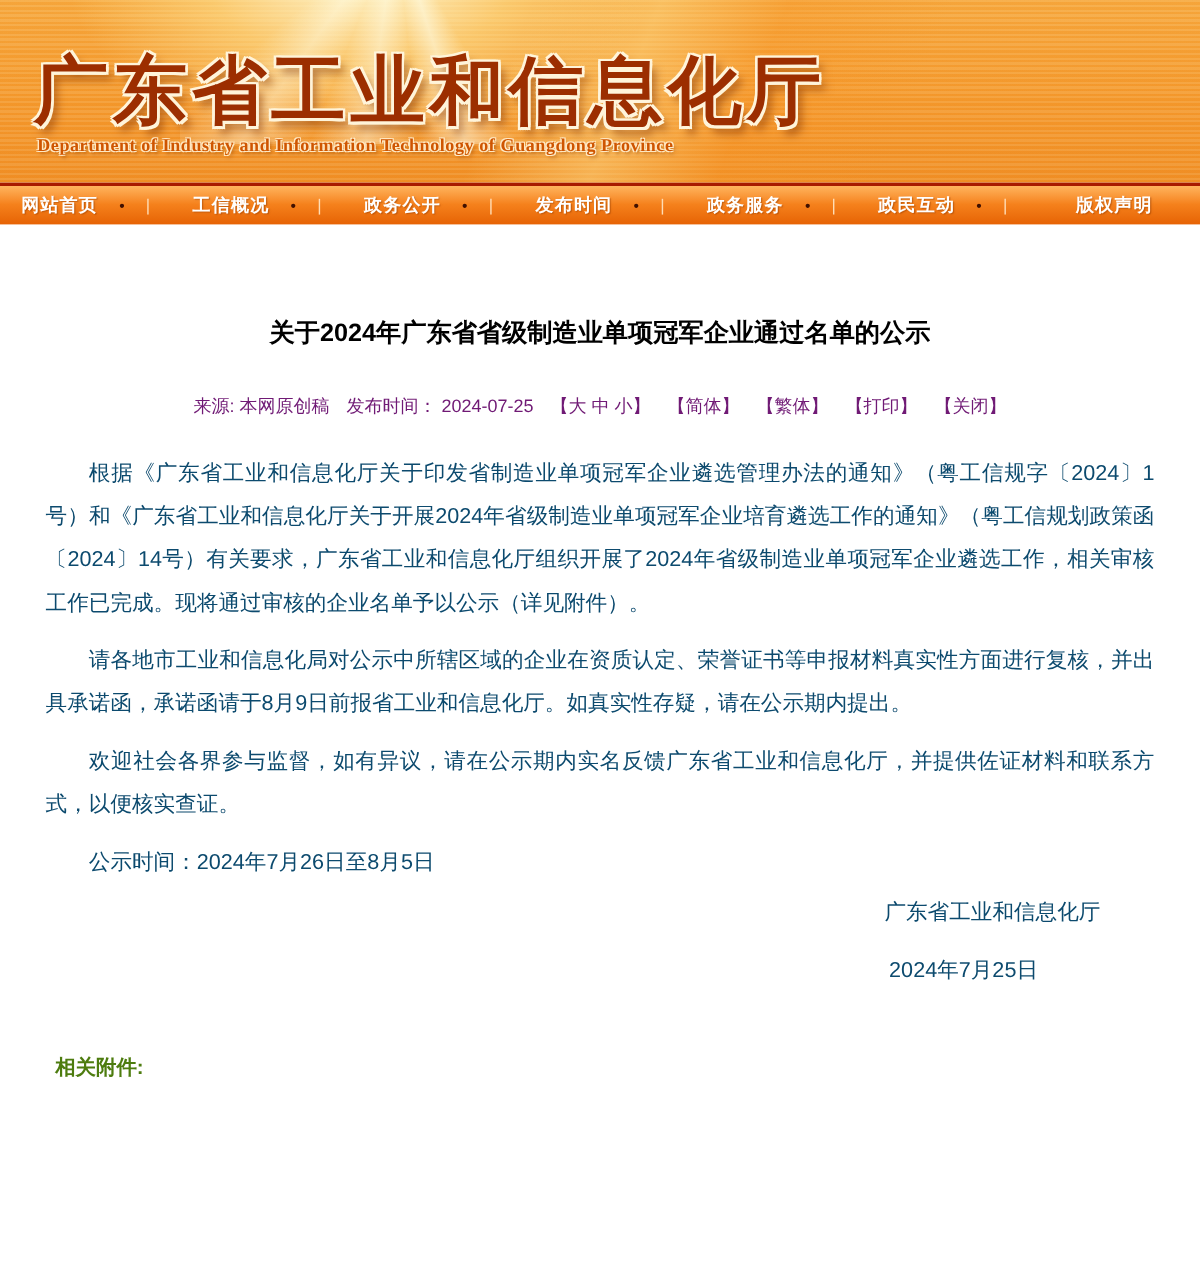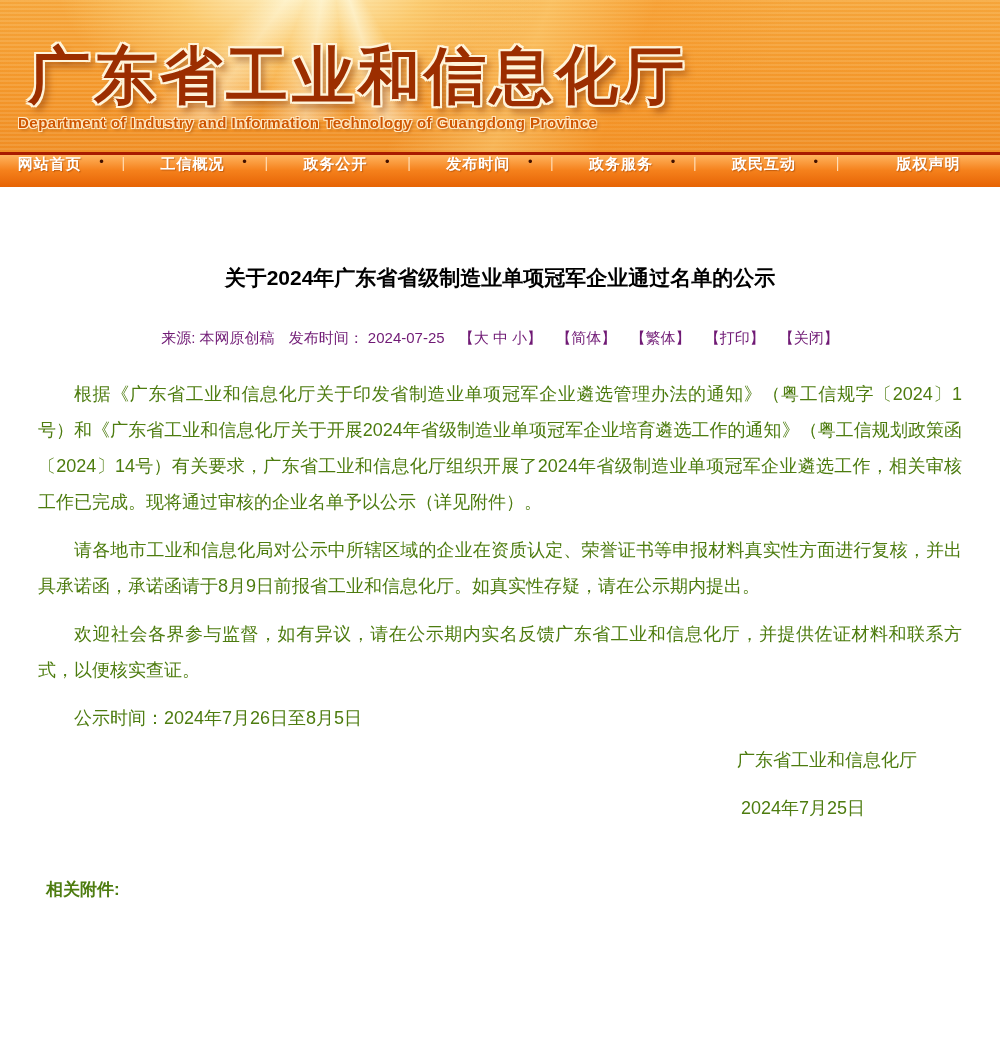--- a/index.html
+++ b/index.html
@@ -42,44 +42,45 @@
     letter-spacing: 4px;
     color: #9c2e00;
     white-space: nowrap;
     text-shadow:
       -2px -2px 0 #fff4da, 2px -2px 0 #fff4da, -2px 2px 0 #fff4da, 2px 2px 0 #fff4da,
       0 -2px 0 #fff4da, 0 2px 0 #fff4da, -2px 0 0 #fff4da, 2px 0 0 #fff4da,
       5px 6px 7px rgba(125,45,0,0.55);
   }
   .banner-subtitle {
     position: absolute;
-    left: 18px; top: 114px;
+    left: 31px; top: 114px;
     font-size: 15px;
     font-weight: bold;
     letter-spacing: 0.5px;
     color: #cf5500;
     white-space: nowrap;
     text-shadow:
       -1px -1px 0 #ffe9c4, 1px -1px 0 #ffe9c4, -1px 1px 0 #ffe9c4, 1px 1px 0 #ffe9c4,
       2px 2px 3px rgba(140,60,0,0.5);
+    font-family: Liberation Serif, serif;
   }
 
   
   .navbar {
     width: 1000px;
     height: 32px;
     border-top: 3px solid #a81b00;
     background: linear-gradient(180deg, #ffb45e 0%, #f5811c 48%, #e66304 100%);
     display: flex;
     align-items: center;
   }
   .nav-cell {
     flex: 1;
     display: flex;
-    align-items: flex-start;
+    align-items: center;
     justify-content: space-evenly;
     height: 100%;
     cursor: pointer;
   }
   .nav-label {
     color: #ffffff;
     font-size: 15px;
     font-weight: bold;
     letter-spacing: 1px;
     text-shadow: 1px 1px 1px rgba(150,60,0,0.5);
@@ -113,21 +114,21 @@
     white-space: nowrap;
   }
   .article-meta span { margin: 0 5px; }
   .article-meta .tool { cursor: pointer; }
 
   .body-text {
     width: 924px;
     margin: 28px auto 0 auto;
     font-size: 18px;
     line-height: 36px;
-    color: #4d7c0f;
+    color: #0c4a6e;
   }
   .body-text p {
     margin: 12px 0 0 0;
     text-indent: 2em;
     text-align: justify;
   }
   .body-text p.first { margin-top: 0; }
   .body-text p.short { margin-top: 12px; text-align: left; }
   .body-text p.attach-line { margin-top: 40px; text-align: left; }
   .body-text p.signature {

